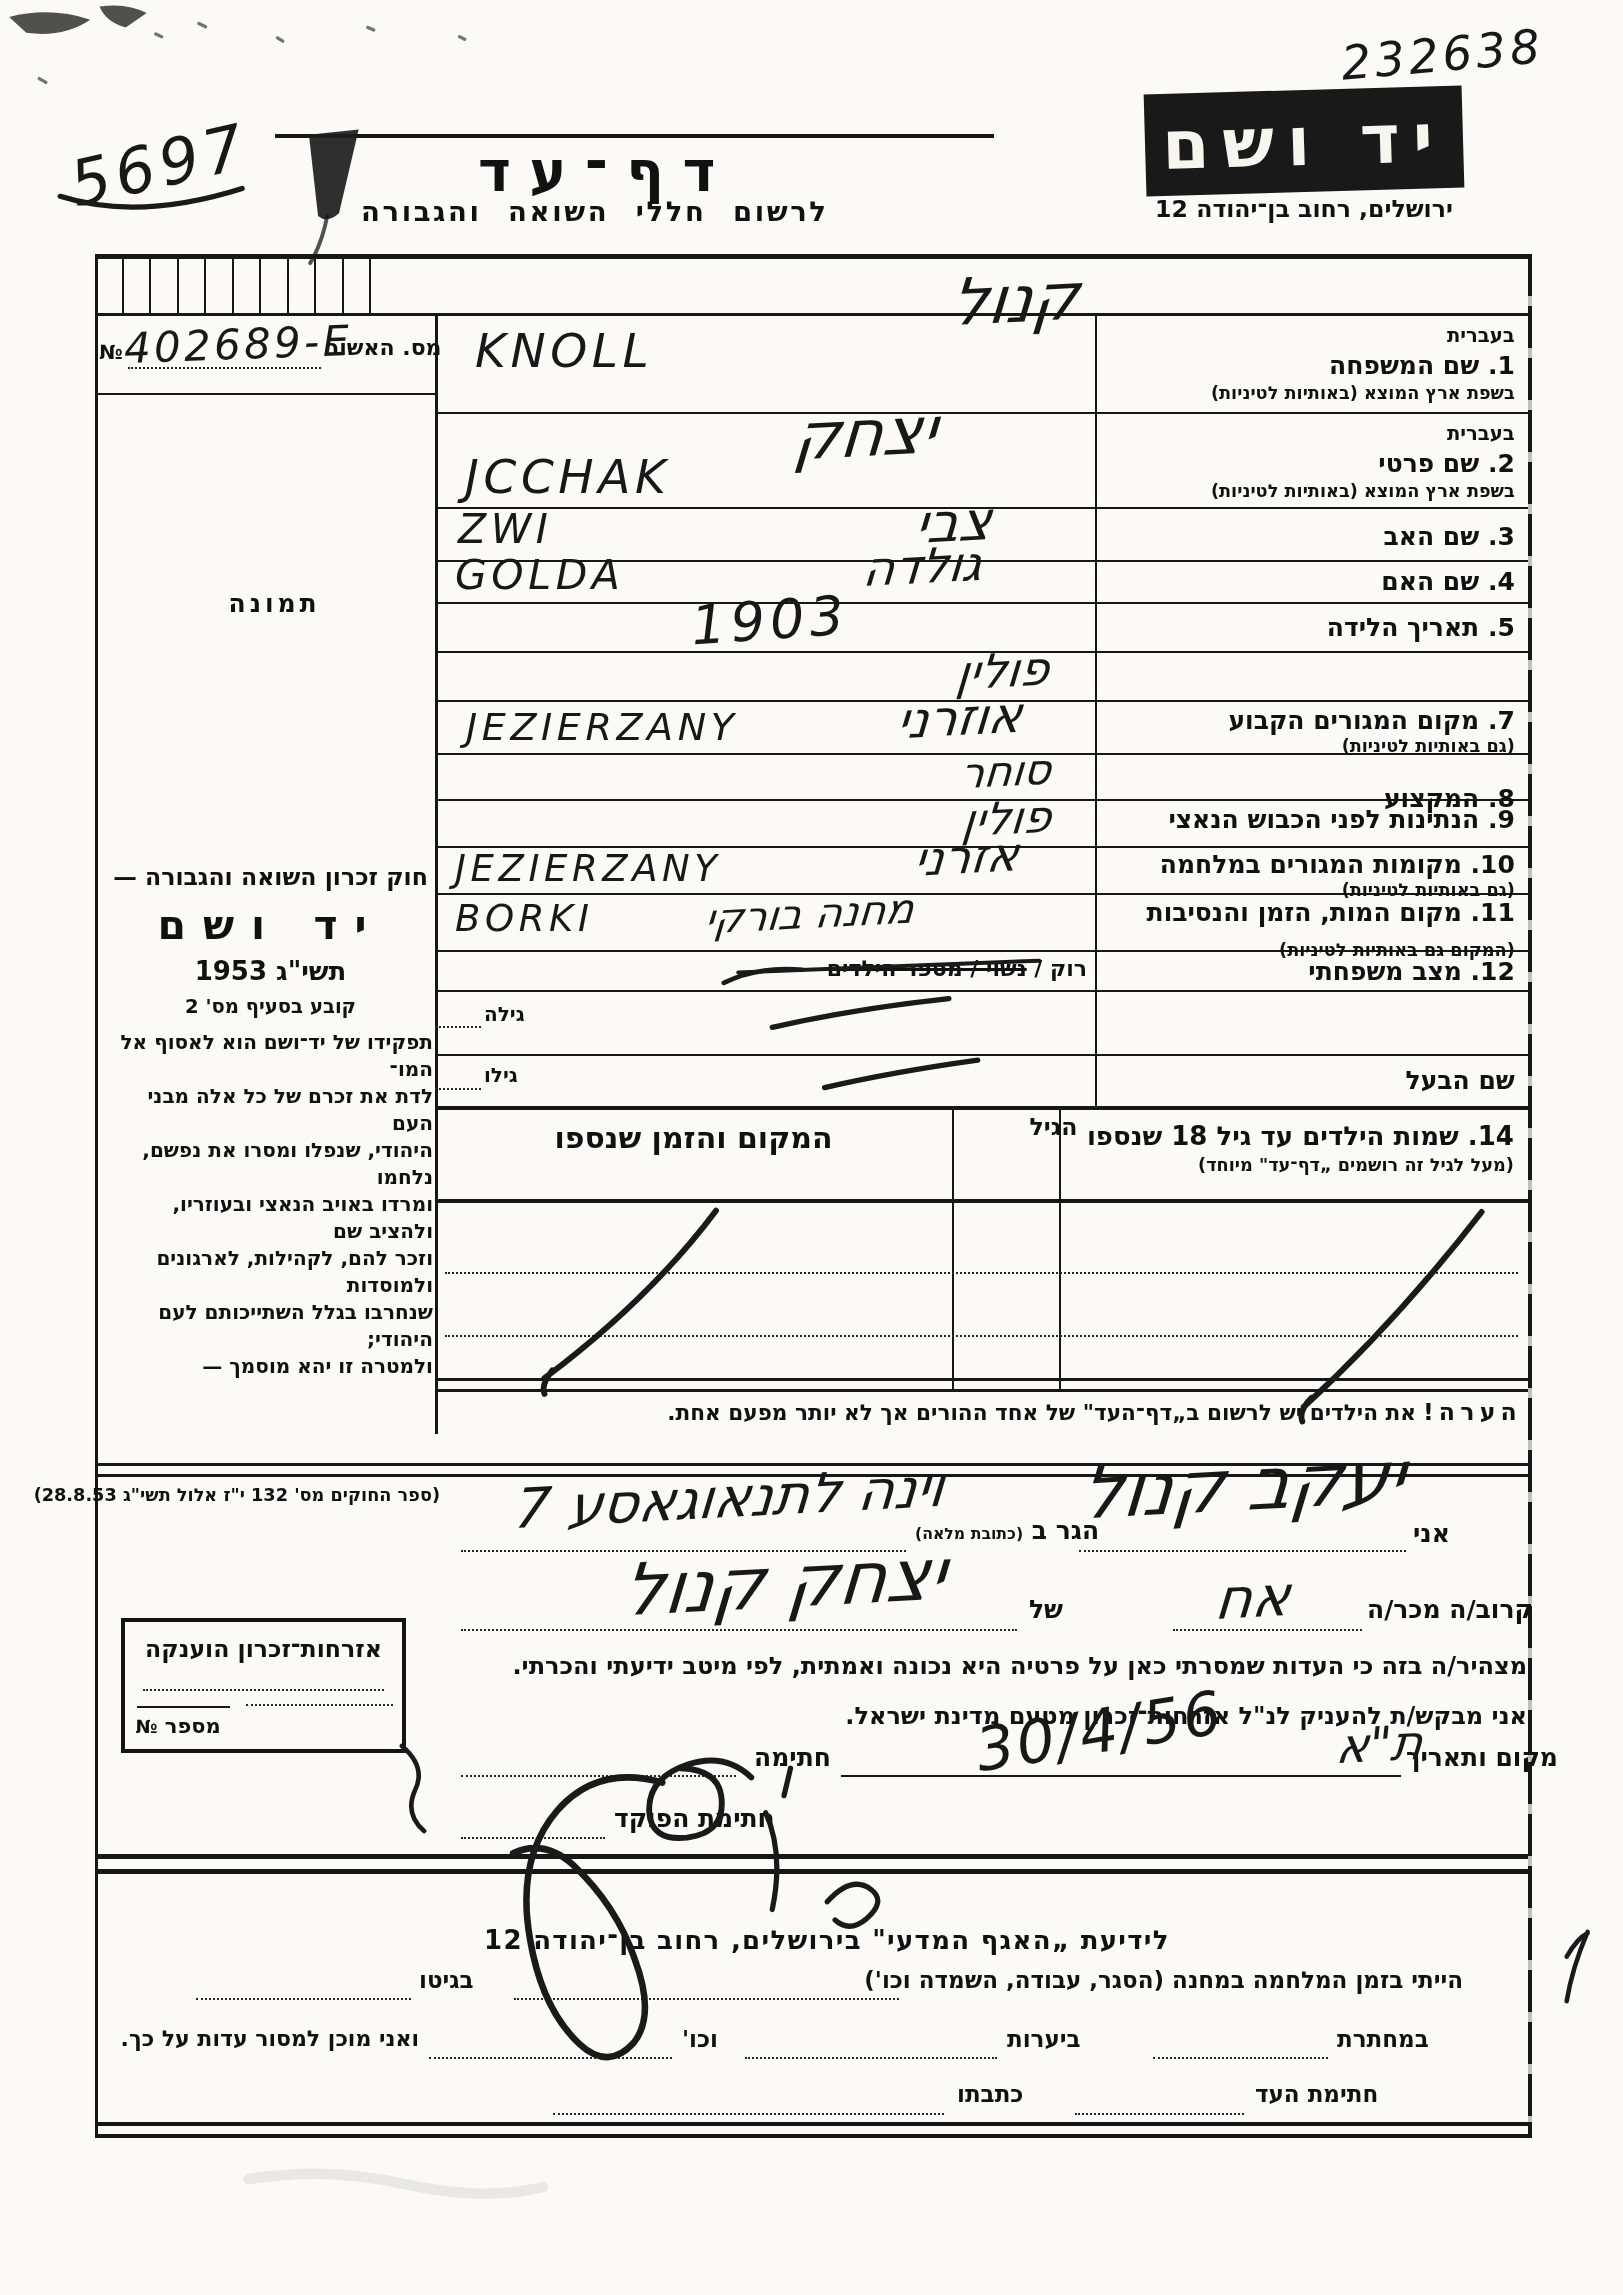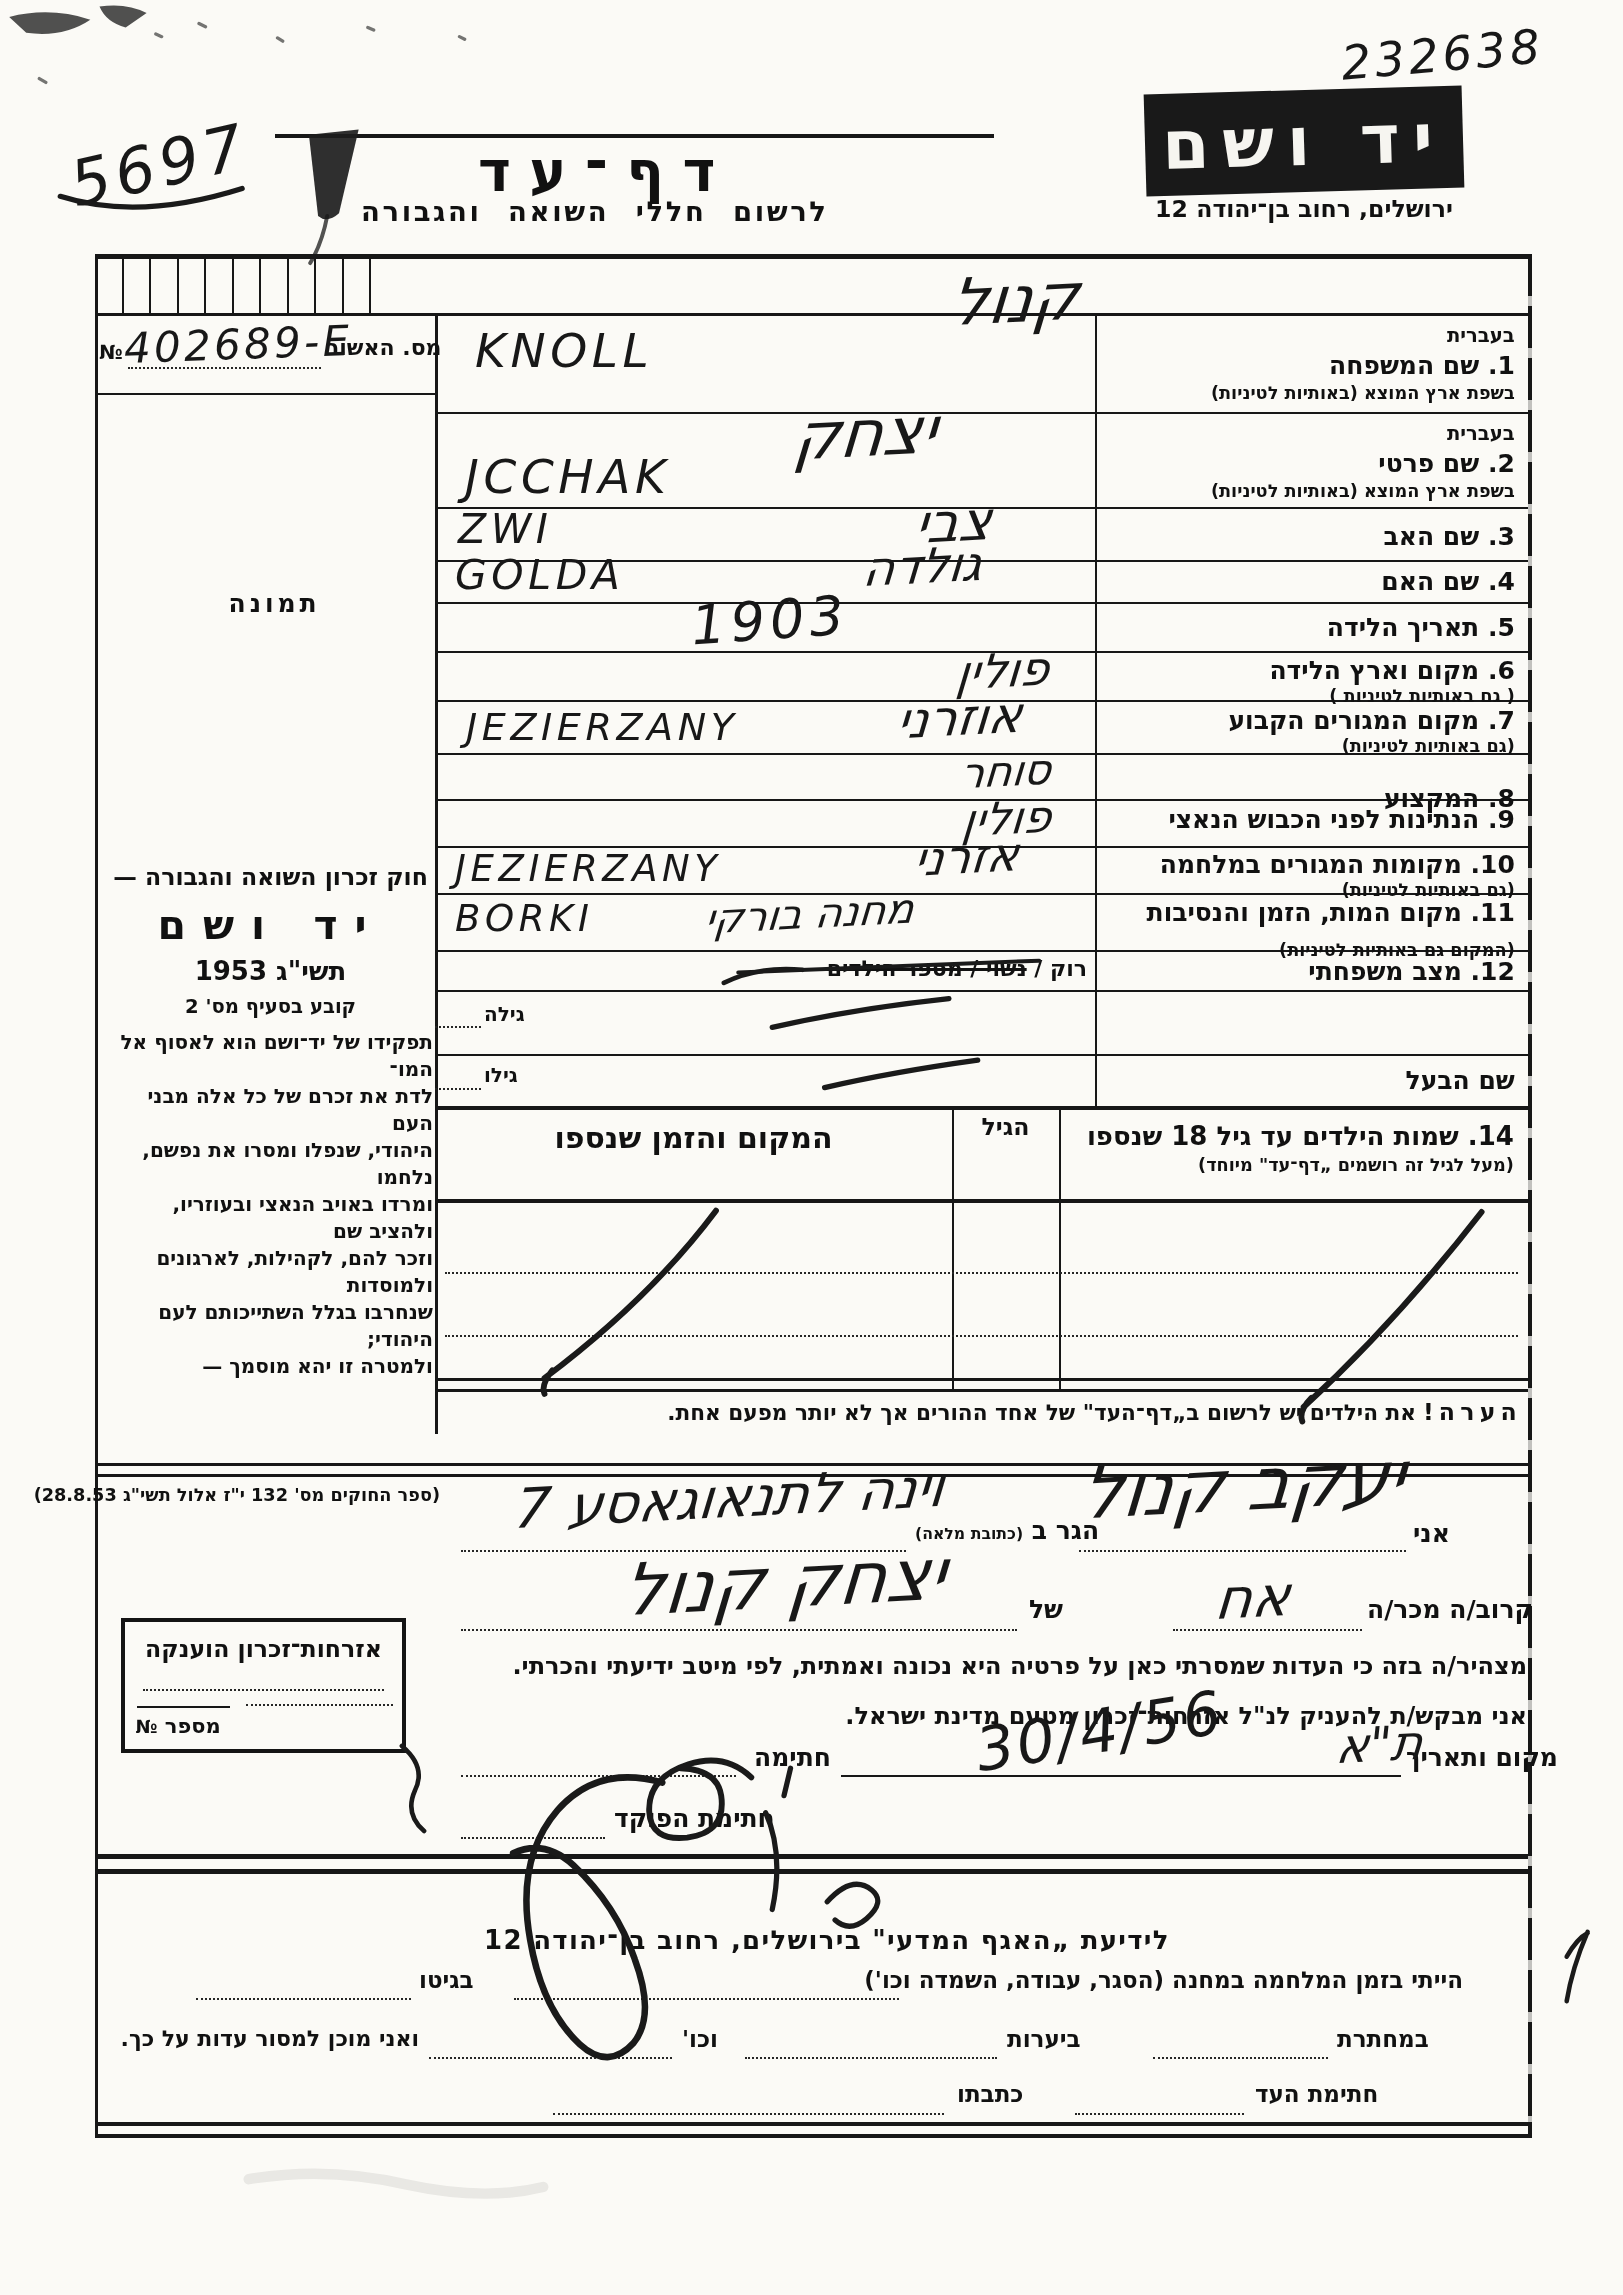--- a/index.html
+++ b/index.html
@@ -119,24 +119,20 @@
   </div>
   <div class="cell" style="top:522px;">
     <div class="main">3. שם האב</div>
   </div>
   <div class="cell" style="top:567px;">
     <div class="main">4. שם האם</div>
   </div>
   <div class="cell" style="top:613px;">
     <div class="main">5. תאריך הלידה</div>
   </div>
-  <div class="cell" style="top:656px;">
-    <div class="main">6. מקום וארץ הלידה</div>
-    <div class="note" style="margin-top:0;">( גם באותיות לטיניות )</div>
-  </div>
   <div class="cell" style="top:706px;">
     <div class="main">7. מקום המגורים הקבוע</div>
     <div class="note" style="margin-top:0;">(גם באותיות לטיניות)</div>
   </div>
   <div class="cell" style="top:784px;">
     <div class="main">8. המקצוע</div>
   </div>
   <div class="cell" style="top:805px;">
     <div class="main">9. הנתינות לפני הכבוש הנאצי</div>
   </div>
@@ -185,21 +181,21 @@
 
   <i class="hl" style="left:435px;top:1106px;width:1093px;height:3.9px;"></i>
   <i class="hl" style="left:952px;top:1106px;width:2px;height:283px;"></i>
   <i class="hl" style="left:1059px;top:1106px;width:2px;height:283px;"></i>
   <i class="hl" style="left:435px;top:1199px;width:1093px;height:3.9px;"></i>
   <i class="dot" style="left:445px;top:1272px;width:1073px;"></i>
   <i class="dot" style="left:445px;top:1335px;width:1073px;"></i>
   <i class="hl" style="left:435px;top:1378px;width:1093px;height:3.3px;"></i>
   <i class="hl" style="left:435px;top:1389px;width:1093px;height:3.3px;"></i>
   <div class="t b" style="left:445px;top:1121px;width:497px;text-align:center;font-size:30px;">המקום והזמן שנספו</div>
-  <div class="t b" style="left:954px;top:1114px;width:103px;text-align:center;font-size:23.6px;">הגיל</div>
+  <div class="t b" style="left:954px;top:1114px;width:103px;text-align:center;font-size:23.6px;padding-left:48px;">הגיל</div>
   <div class="cell" style="left:1073px;width:450px;top:1121px;">
     <div class="main" style="font-size:26px;">14. שמות הילדים עד גיל 18 שנספו</div>
     <div class="note">(מעל לגיל זה רושמים „דף־עד" מיוחד)</div>
   </div>
 
   <div class="t" style="left:458px;top:1399px;width:1064px;text-align:right;font-size:21.6px;">
     <span class="b" style="letter-spacing:5.2px;font-size:23.6px;">הערה!</span>
     <span style="font-weight:600;">את הילדים יש לרשום ב„דף־העד" של אחד ההורים אך לא יותר מפעם אחת.</span>
   </div>
 

